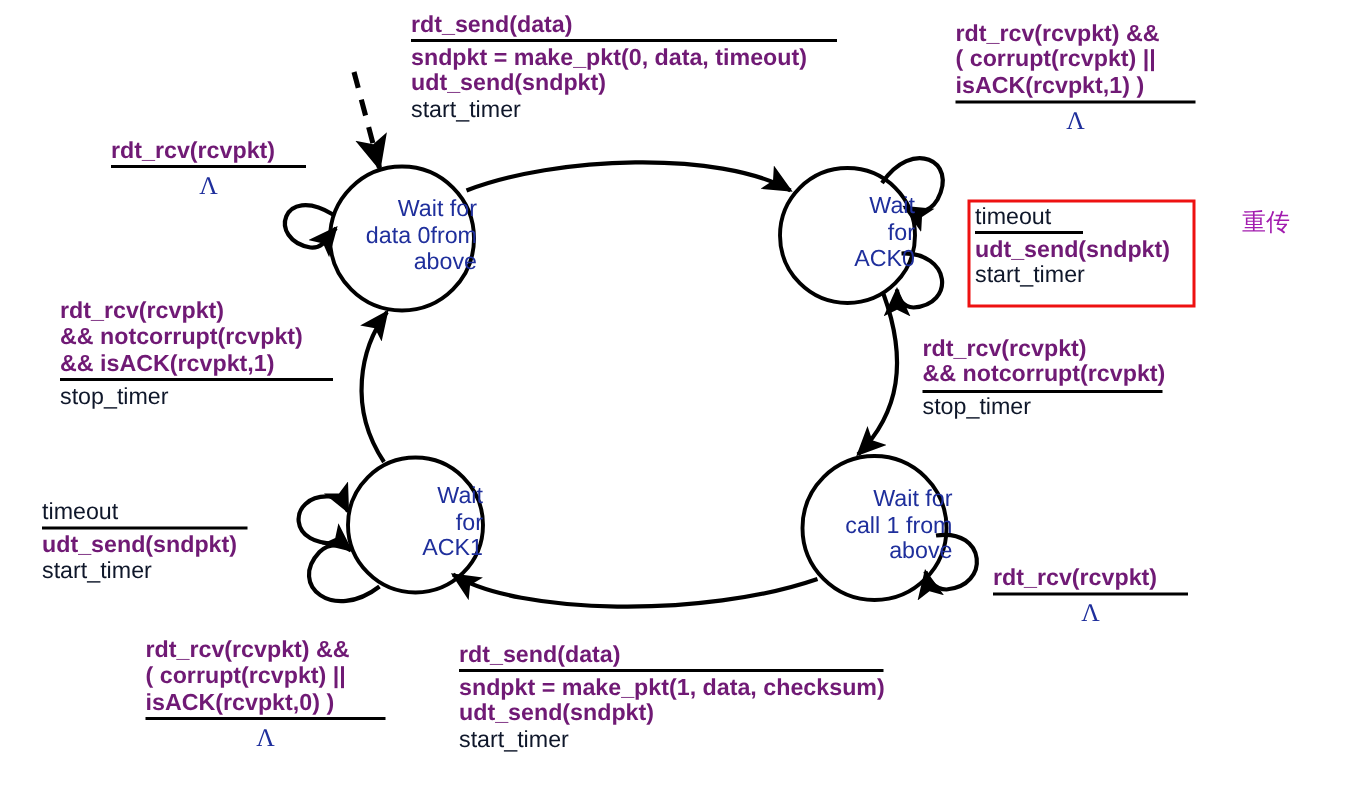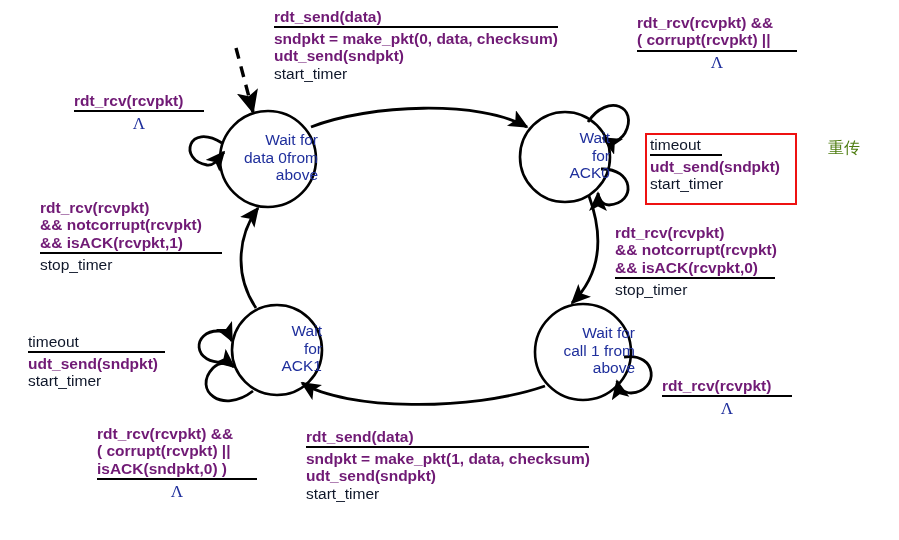--- a/index.html
+++ b/index.html
@@ -21,21 +21,21 @@
   }
   .rule{
     display:block;border-bottom:2.6px solid #000000;
     height:0;margin:1px 0 1.5px 0;
   }
   .lam{font-size:17px;color:#1f2f9c;text-align:center;font-family:"Liberation Serif",serif;}
   #redbox{
     position:absolute;border:2.4px solid #ee1111;
     box-sizing:border-box;background:transparent;
   }
-  .cn{position:absolute;color:#4d7c0f;font-size:16px;font-family:"DejaVu Sans",sans-serif;}
+  .cn{position:absolute;color:#a21caf;font-size:16px;font-family:"DejaVu Sans",sans-serif;}
 </style>
 </head>
 <body>
 
 <svg id="canvas" viewBox="0 0 899 540">
   <defs>
     <marker id="ah" markerWidth="9" markerHeight="9" refX="6.4" refY="3.2" orient="auto" markerUnits="strokeWidth">
       <path d="M0,0 L7,3.2 L0,6.4 L1.6,3.2 z" fill="#000"></path>
     </marker>
   </defs>
@@ -86,34 +86,35 @@
 
 <div class="state-txt" style="left:232px;top:322px;width:90px;">
   <div>Wait</div>
   <div>for</div>
   <div>ACK1</div>
 </div>
 
 <div class="lbl" style="left:274px;top:8px;">
   <div class="ln blue">rdt_send(data)</div>
   <span class="rule" style="width:284px;"></span>
-  <div class="ln blue">sndpkt = make_pkt(0, data, checksum)</div>
+  <div class="ln blue">sndpkt = make_pkt(0, data, timeout)</div>
   <div class="ln blue">udt_send(sndpkt)</div>
   <div class="ln red">start_timer</div>
 </div>
 
 <div class="lbl" style="left:74px;top:92px;">
   <div class="ln blue">rdt_rcv(rcvpkt)</div>
   <span class="rule" style="width:130px;"></span>
   <div class="lam" style="width:130px;">Λ</div>
 </div>
 
 <div class="lbl" style="left:637px;top:14px;">
   <div class="ln blue">rdt_rcv(rcvpkt) &amp;&amp;</div>
   <div class="ln blue">( corrupt(rcvpkt) ||</div>
+  <div class="ln blue">isACK(rcvpkt,1) )</div>
   <span class="rule" style="width:160px;"></span>
   <div class="lam" style="width:160px;">Λ</div>
 </div>
 
 <div id="redbox" style="left:645px;top:133px;width:152px;height:72px;"></div>
 <div class="lbl" style="left:650px;top:136px;">
   <div class="ln red">timeout</div>
   <span class="rule" style="width:72px;"></span>
   <div class="ln blue">udt_send(sndpkt)</div>
   <div class="ln red">start_timer</div>
@@ -124,36 +125,35 @@
   <div class="ln blue">rdt_rcv(rcvpkt)</div>
   <div class="ln blue">&amp;&amp; notcorrupt(rcvpkt)</div>
   <div class="ln blue">&amp;&amp; isACK(rcvpkt,1)</div>
   <span class="rule" style="width:182px;"></span>
   <div class="ln red">stop_timer</div>
 </div>
 
 <div class="lbl" style="left:615px;top:224px;">
   <div class="ln blue">rdt_rcv(rcvpkt)</div>
   <div class="ln blue">&amp;&amp; notcorrupt(rcvpkt)</div>
-  <div class="ln blue">&amp;&amp; isACK(rcvpkt,0)</div>
   <span class="rule" style="width:160px;"></span>
   <div class="ln red">stop_timer</div>
 </div>
 
 <div class="lbl" style="left:28px;top:333px;">
   <div class="ln red">timeout</div>
   <span class="rule" style="width:137px;"></span>
   <div class="ln blue">udt_send(sndpkt)</div>
   <div class="ln red">start_timer</div>
 </div>
 
 <div class="lbl" style="left:97px;top:425px;">
   <div class="ln blue">rdt_rcv(rcvpkt) &amp;&amp;</div>
   <div class="ln blue">( corrupt(rcvpkt) ||</div>
-  <div class="ln blue">isACK(sndpkt,0) )</div>
+  <div class="ln blue">isACK(rcvpkt,0) )</div>
   <span class="rule" style="width:160px;"></span>
   <div class="lam" style="width:160px;">Λ</div>
 </div>
 
 <div class="lbl" style="left:306px;top:428px;">
   <div class="ln blue">rdt_send(data)</div>
   <span class="rule" style="width:283px;"></span>
   <div class="ln blue">sndpkt = make_pkt(1, data, checksum)</div>
   <div class="ln blue">udt_send(sndpkt)</div>
   <div class="ln red">start_timer</div>

